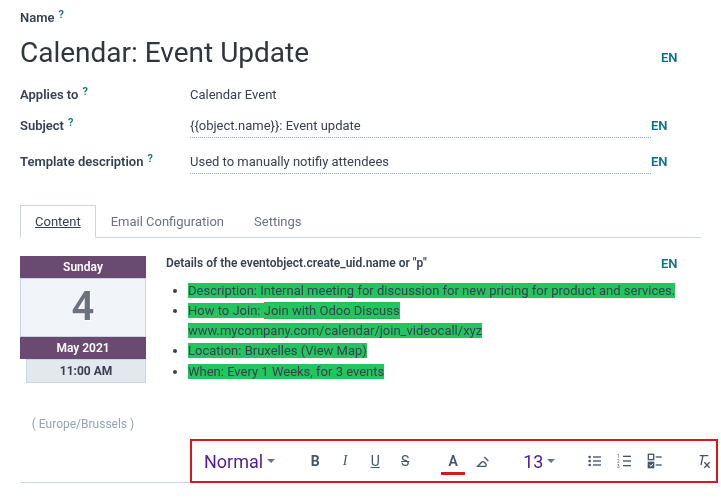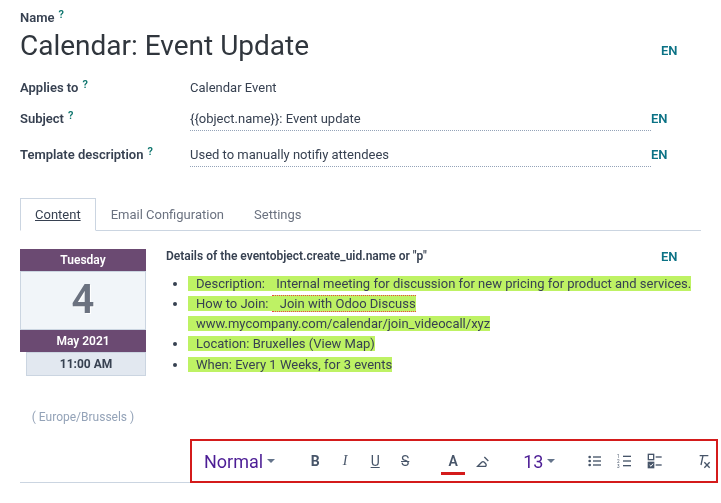--- a/index.html
+++ b/index.html
@@ -31,21 +31,21 @@
     position: relative;
     top: -2px;
     margin-left: 2px;
   }
   .header-row {
     display: flex;
     justify-content: space-between;
     align-items: baseline;
   }
   .title-block {
-    margin-top: 2px;
+    margin-top: 9px;
   }
   .title-text {
     font-size: 28px;
     color: #30363d;
     margin-top: 2px;
     font-weight: 400;
   }
   .en-badge {
     color: #0b7285;
     font-weight: 600;
@@ -159,22 +159,21 @@
   }
   ul.details-list {
     margin: 10px 0 0 0;
     padding-left: 22px;
     color: #374151;
     font-size: 13px;
     line-height: 1.55;
   }
   ul.details-list li { margin: 0 0 0 0; }
   .hl {
-    background: #bef264;
-    padding-left: 8px;
+    background: #22c55e;
   }
   .dotted {
     border-top: 1px dotted #ef4444;
     border-bottom: 1px dotted #ef4444;
   }
   
   .toolbar-wrap {
     position: absolute;
     left: 190px;
     right: 3px;
@@ -290,21 +289,21 @@
   </div>
 
   <div class="tabs">
     <div class="tab active">Content</div>
     <div class="tab">Email Configuration</div>
     <div class="tab">Settings</div>
   </div>
 
   <div class="content-row">
     <div class="calwidget">
-      <div class="cal-top">Tuesday</div>
+      <div class="cal-top">Sunday</div>
       <div class="cal-day">4</div>
       <div class="cal-month">May 2021</div>
       <div class="cal-time">11:00 AM</div>
       <div class="cal-tz">( Europe/Brussels )</div>
     </div>
 
     <div class="details-col">
       <div class="details-head">
         <div class="details-title">Details of the eventobject.create_uid.name or "p"</div>
         <div class="en-badge">EN</div>

